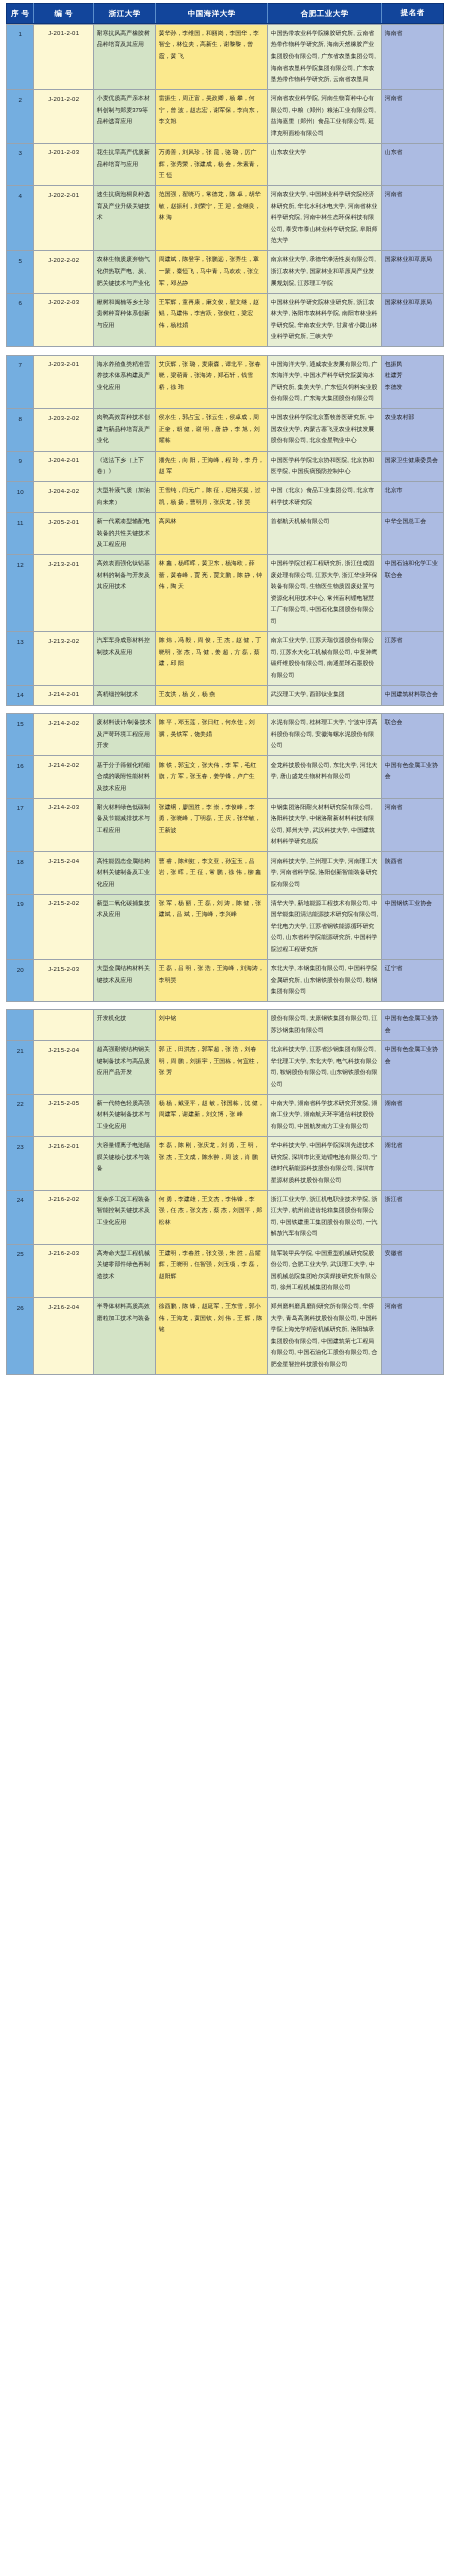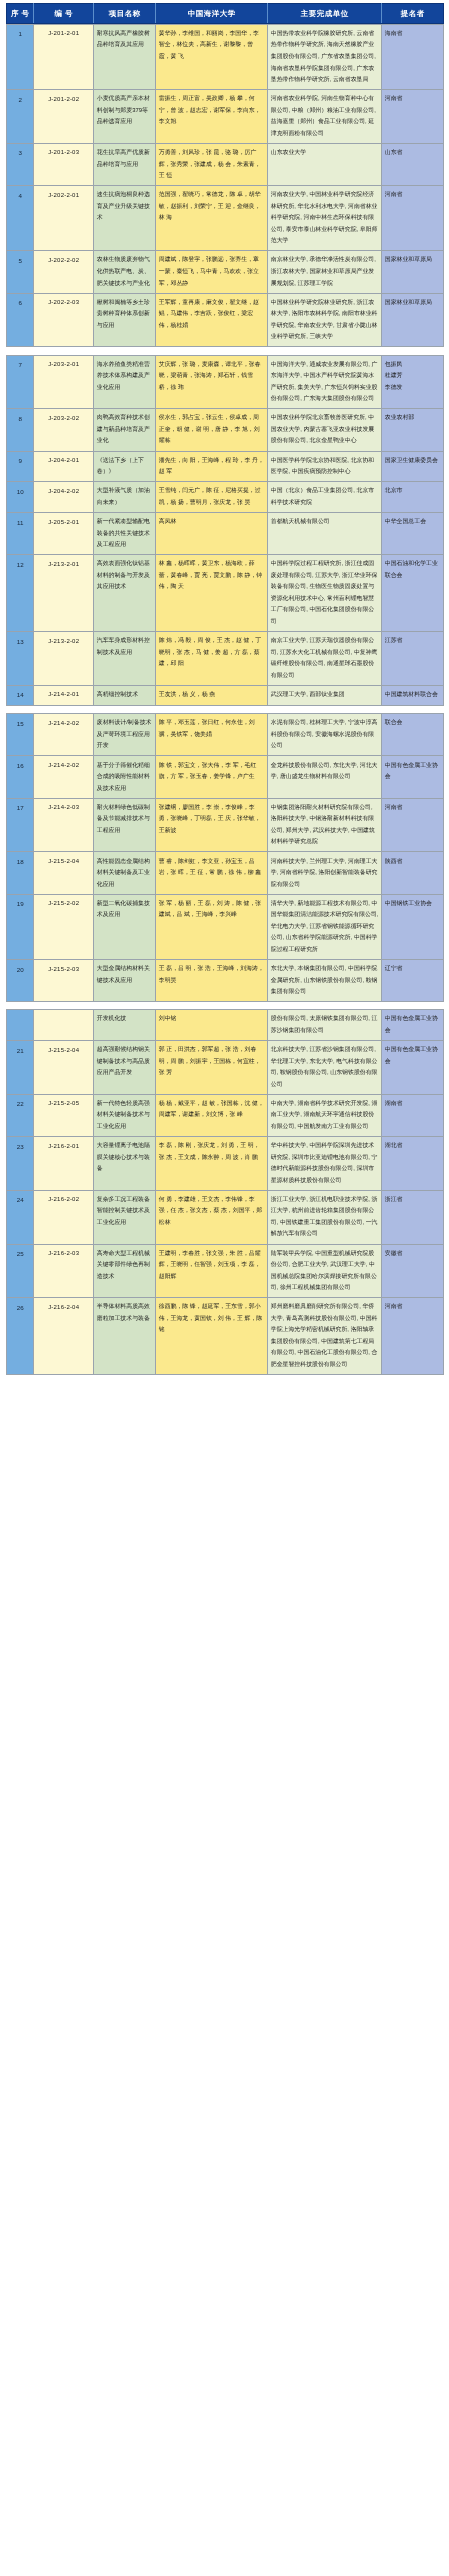--- a/index.html
+++ b/index.html
@@ -41,21 +41,21 @@
     font-size: 7.5px;
     font-weight: 700;
     letter-spacing: 0.5px;
     text-align: center;
     padding: 5.2px 1px 4.6px 1px;
     border: 0.5px solid #0d3579;
     border-right-color: #5b8ecb;
     line-height: 1.2;
     white-space: nowrap;
   }
-  .hdr th:last-child { border-right-color: #0d3579; }
+  .hdr th:last-child { border-right-color: #0d3579; font-family: Liberation Mono, monospace; }
 
   
   .tbl td {
     border: 0.5px solid #9aa3ad;
     vertical-align: top;
     padding: 3.1px 2.6px 3.6px 2.6px;
     font-size: 5.9px;
     line-height: 1.95;
     word-break: break-all;
   }
@@ -97,23 +97,23 @@
         <col class="c-code">
         <col class="c-title">
       <col class="c-people">
         <col class="c-units">
         <col class="c-nom">
     </colgroup>
     <thead>
       <tr>
         <th>序  号</th>
         <th>编    号</th>
-        <th>项目名称</th>
+        <th>浙江大学</th>
         <th>中国海洋大学</th>
-        <th>主要完成单位</th>
+        <th>合肥工业大学</th>
         <th>提名者</th>
       </tr>
     </thead>
   </table>
 
   <div id="sections-host">
       <table class="tbl">
         <colgroup>
           <col class="c-idx">
           <col class="c-code">

